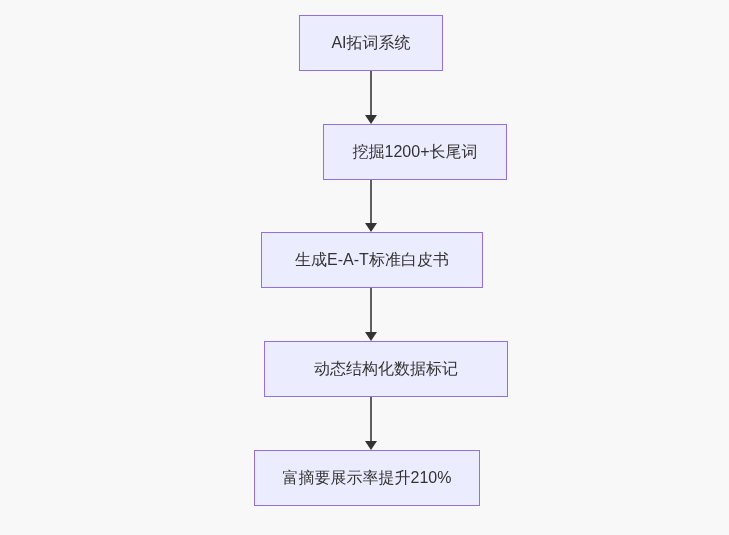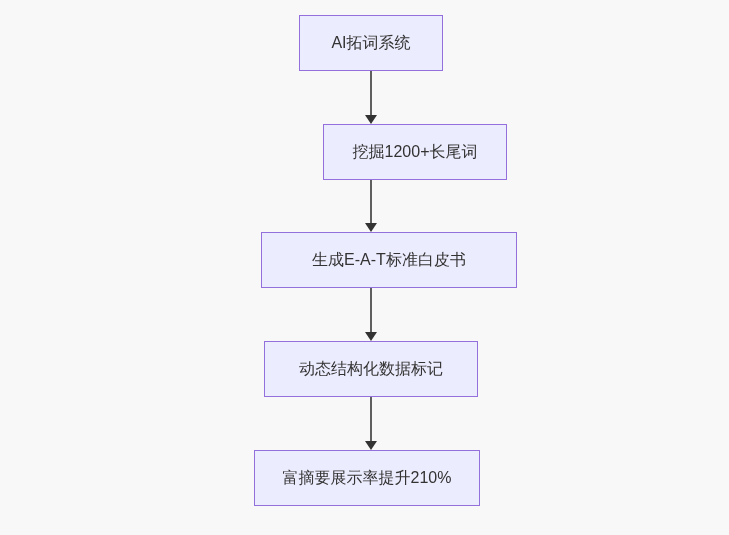--- a/index.html
+++ b/index.html
@@ -33,22 +33,22 @@
     height: 56px;
   }
   .node-label {
     color: var(--node-text);
     font-size: 16px;
     line-height: 1;
     white-space: nowrap;
   }
   .node-1 { left: 299px; top: 15px;  width: 144px; }
   .node-2 { left: 275px; top: 124px; width: 184px; margin-left: 48px; }
-  .node-3 { left: 261px; top: 232px; width: 256px; }
-  .node-4 { left: 264px; top: 341px; width: 214px; }
+  .node-3 { left: 261px; top: 232px; width: 222px; }
+  .node-4 { left: 264px; top: 341px; width: 244px; }
   .node-5 { left: 254px; top: 450px; width: 226px; }
   .edge {
     position: absolute;
     left: 364px;
     width: 14px;
   }
   .edge-1 { top: 71px;  height: 53px; }
   .edge-2 { top: 180px; height: 52px; }
   .edge-3 { top: 288px; height: 53px; }
   .edge-4 { top: 397px; height: 53px; }

